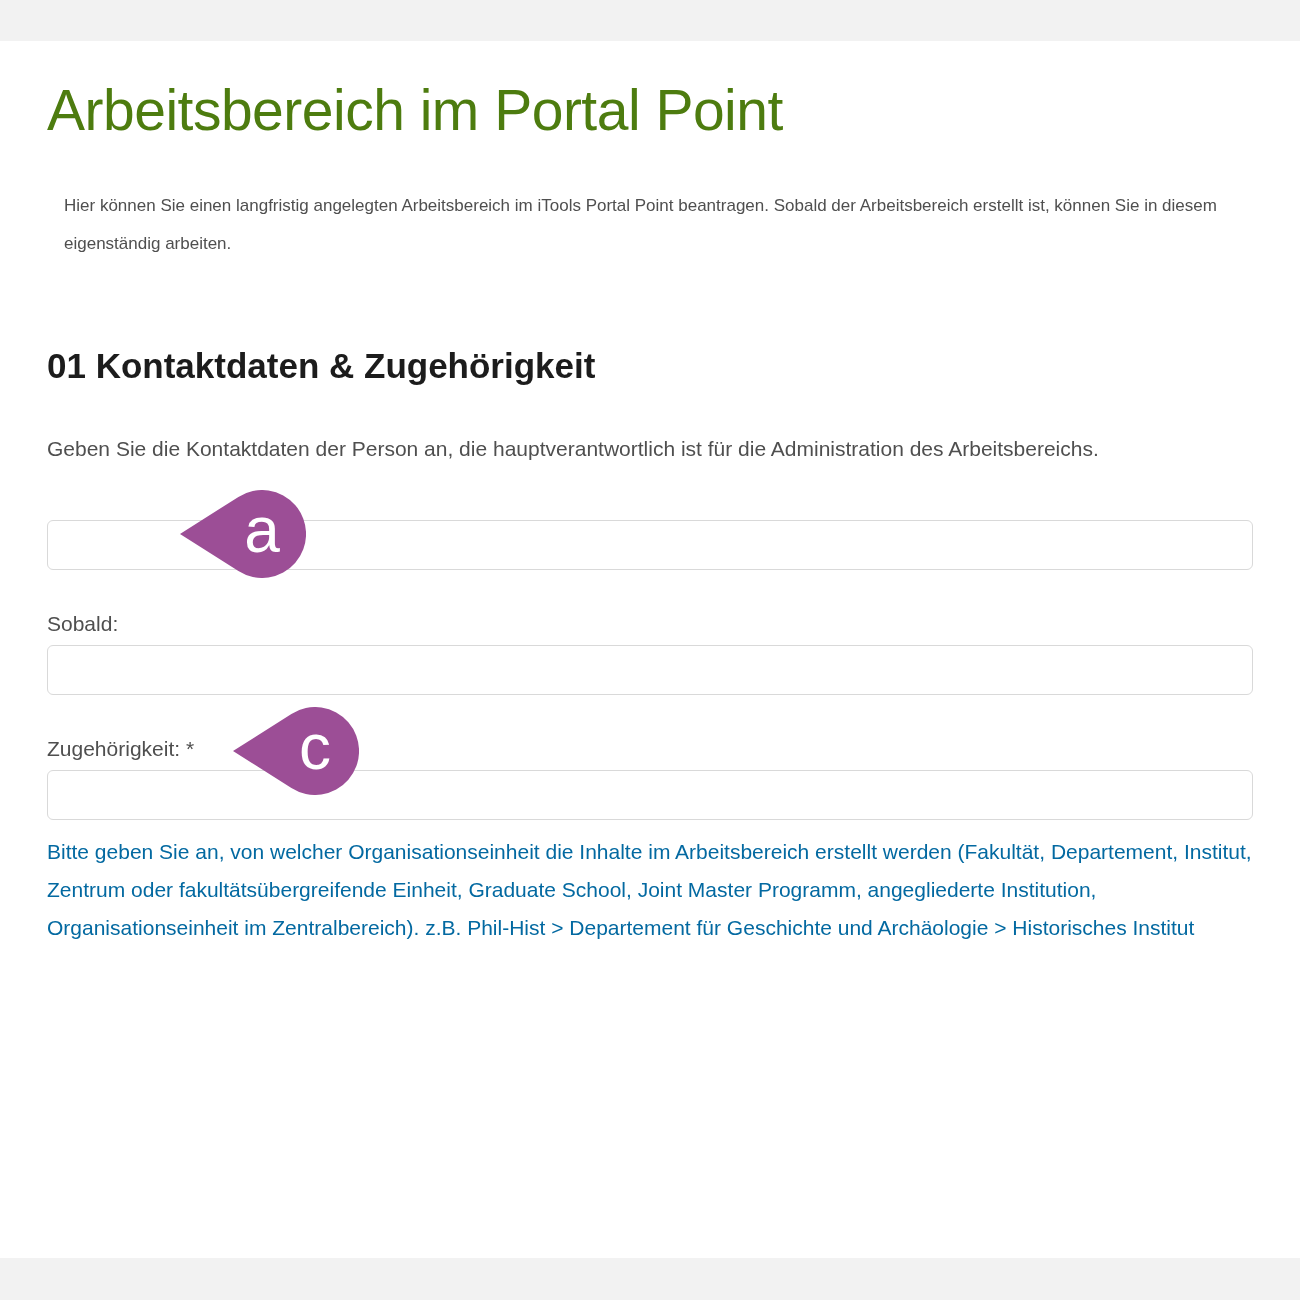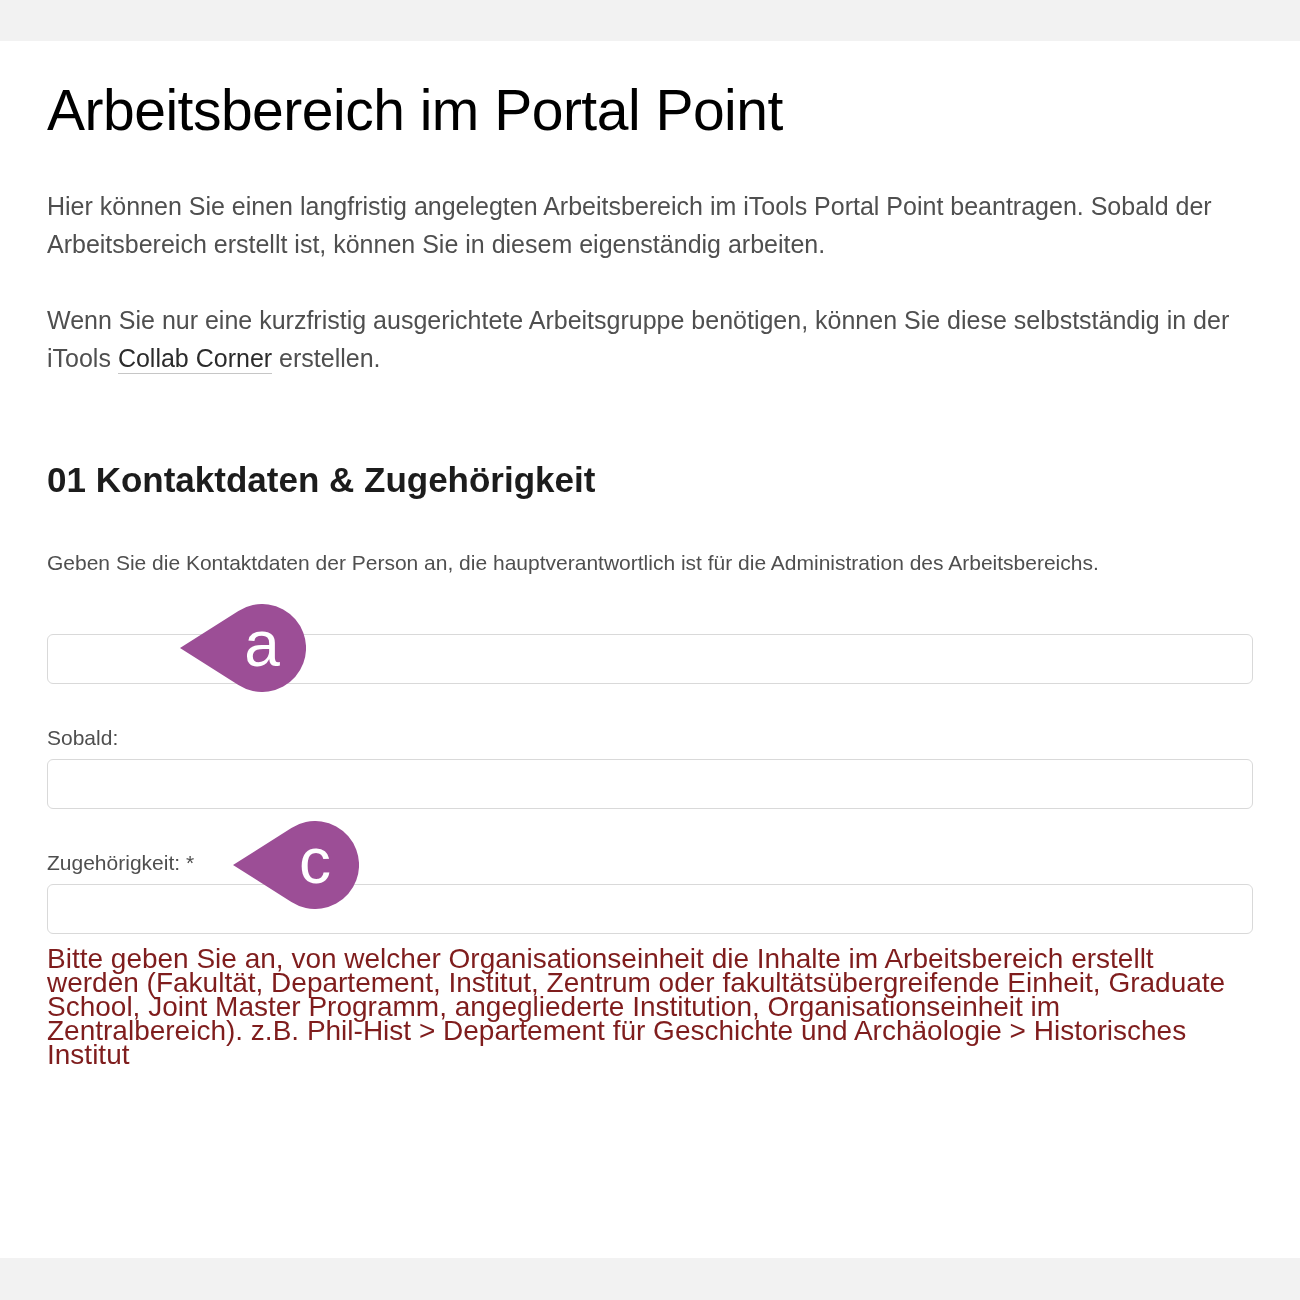--- a/index.html
+++ b/index.html
@@ -12,23 +12,23 @@
   }
   .band { position: absolute; left: 0; width: 100%; background: #f2f2f2; }
   .band-top { top: 0; height: 41px; }
   .band-bottom { bottom: 0; height: 42px; }
 
   .content { position: absolute; top: 41px; left: 0; right: 0; padding: 0 47px; }
 
   .page-title {
     margin: 38px 0 0 0;
     font-size: 57px; font-weight: 300; letter-spacing: -0.5px;
-    line-height: 62px; color: #000000;
+    line-height: 62px; color: #4d7c0f;
   }
-  .intro { margin: 0; font-size: 25px; line-height: 38px; color: #4f4f4f; max-width: 1206px; }
+  .intro { margin: 17px; font-size: 17px; line-height: 38px; color: #4f4f4f; max-width: 1206px; }
   .intro-1 { margin-top: 46px; }
   .intro-2 { margin-top: 38px; }
   .collab-link {
     color: #2b2b2b; text-decoration: none;
     border-bottom: 1px solid #c6c6c6; padding-bottom: 1px;
     cursor: pointer;
   }
 
   .section-heading {
     margin: 83px 0 0 0;
@@ -38,21 +38,21 @@
 
   .field { position: relative; margin-top: 42px; }
   .field-first { margin-top: 52px; }
   .field-label { display: block; font-size: 21px; line-height: 24px; color: #4f4f4f; margin: 0 0 9px 0; }
   .text-input {
     display: block; width: 100%; height: 50px; box-sizing: border-box;
     border: 1px solid #d9d9d9; border-radius: 6px;
     background: #ffffff; font-family: "Liberation Sans", sans-serif;
     font-size: 21px; color: #333333; padding: 0 14px; outline: none;
   }
-  .help-text { margin: 13px 0 0 0; font-size: 28px; line-height: 24px; color: #7f1d1d; max-width: 1206px; }
+  .help-text { margin: 13px 0 0 0; font-size: 21px; line-height: 38px; color: #0369a1; max-width: 1206px; }
 
   
   .marker { position: absolute; width: 126px; height: 88px; top: -30px; z-index: 2; pointer-events: none; }
   .marker path { fill: #9c4e96; }
   .marker text {
     font-family: "Liberation Sans", sans-serif;
     font-size: 64px; fill: #ffffff;
   }
   .marker-a { left: 133px; }
   .marker-b { left: 321px; }
@@ -62,21 +62,20 @@
 <body>
 
 <div class="band band-top"></div>
 
 <div class="content">
 
   <h1 class="page-title">Arbeitsbereich im Portal Point</h1>
 
   <p class="intro intro-1">Hier können Sie einen langfristig angelegten Arbeitsbereich im iTools Portal Point beantragen. Sobald der Arbeitsbereich erstellt ist, können Sie in diesem eigenständig arbeiten.</p>
 
-  <p class="intro intro-2"><span>Wenn Sie nur eine kurzfristig ausgerichtete Arbeitsgruppe benötigen, können Sie diese selbstständig in der iTools </span><a class="collab-link">Collab Corner</a><span> erstellen.</span></p>
 
   <h2 class="section-heading">01 Kontaktdaten &amp; Zugehörigkeit</h2>
 
   <p class="section-desc">Geben Sie die Kontaktdaten der Person an, die hauptverantwortlich ist für die Administration des Arbeitsbereichs.</p>
 
   <div class="field field-first">
     <svg class="marker marker-a" viewBox="0 0 126 88" aria-hidden="true">
       <path d="M0,44 L58.4,6.9 A44,44 0 1 1 58.4,81.1 Z"></path>
       <text x="82" y="62" text-anchor="middle">a</text>
     </svg>

